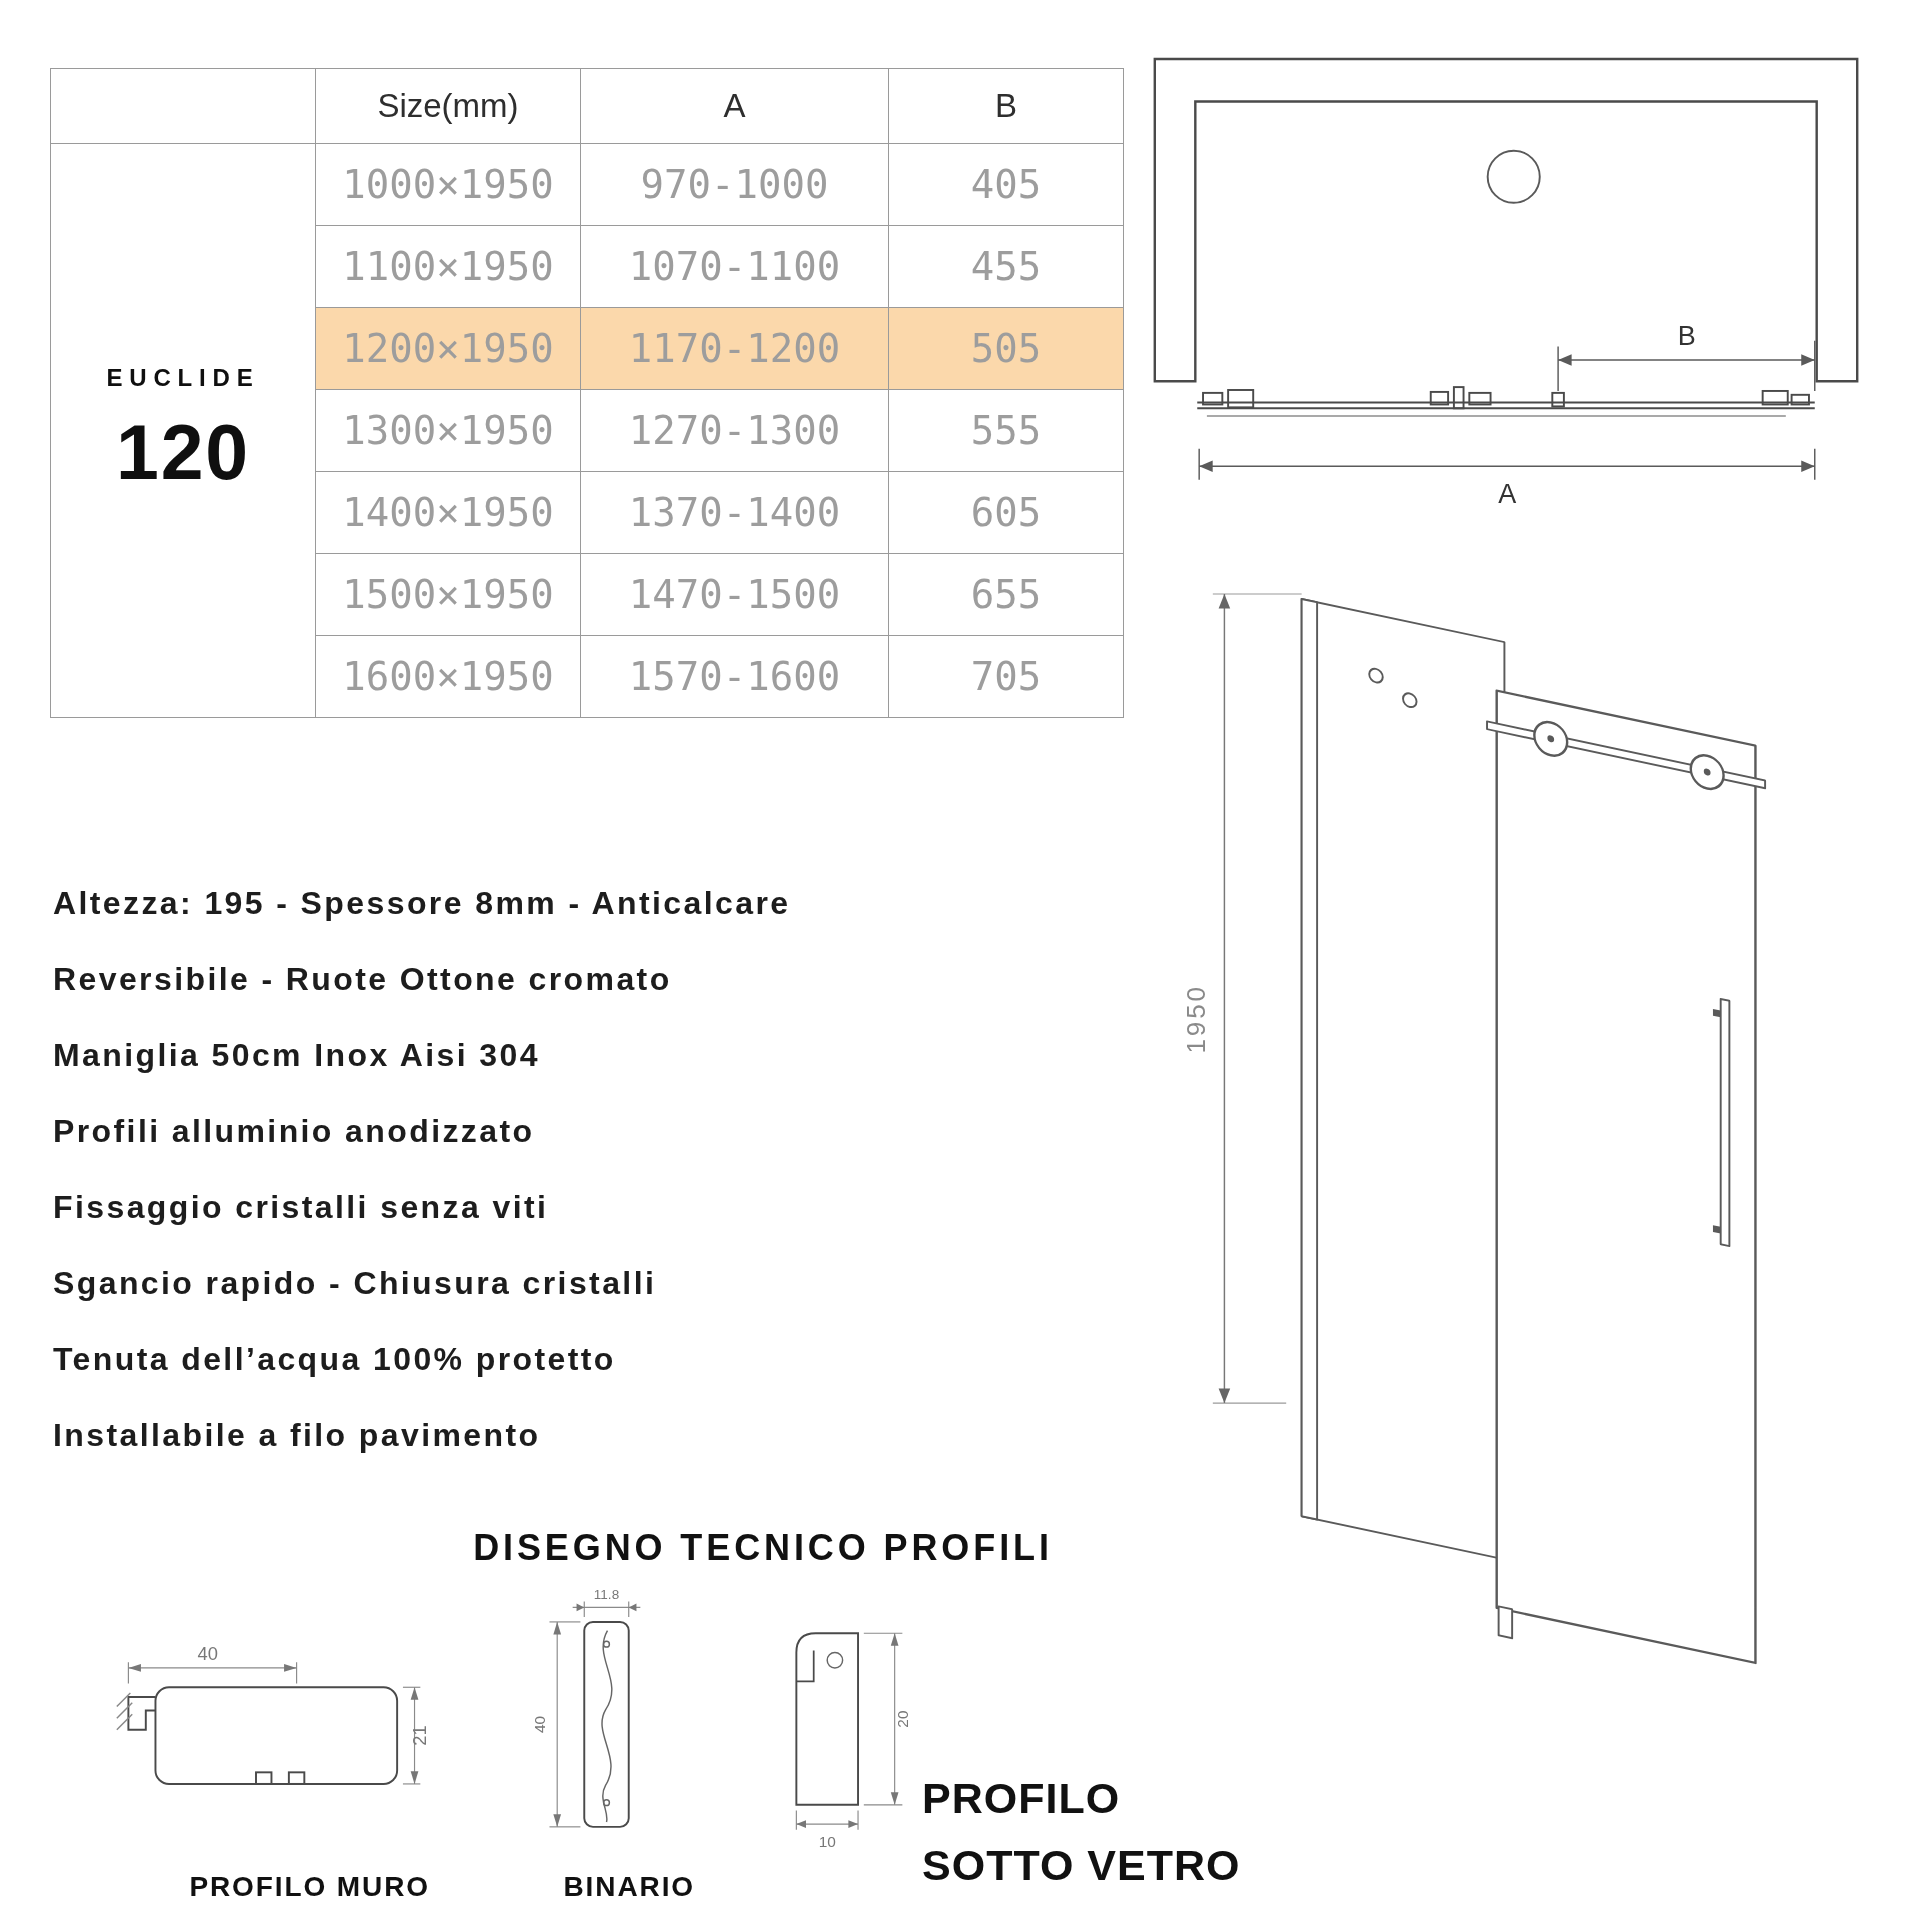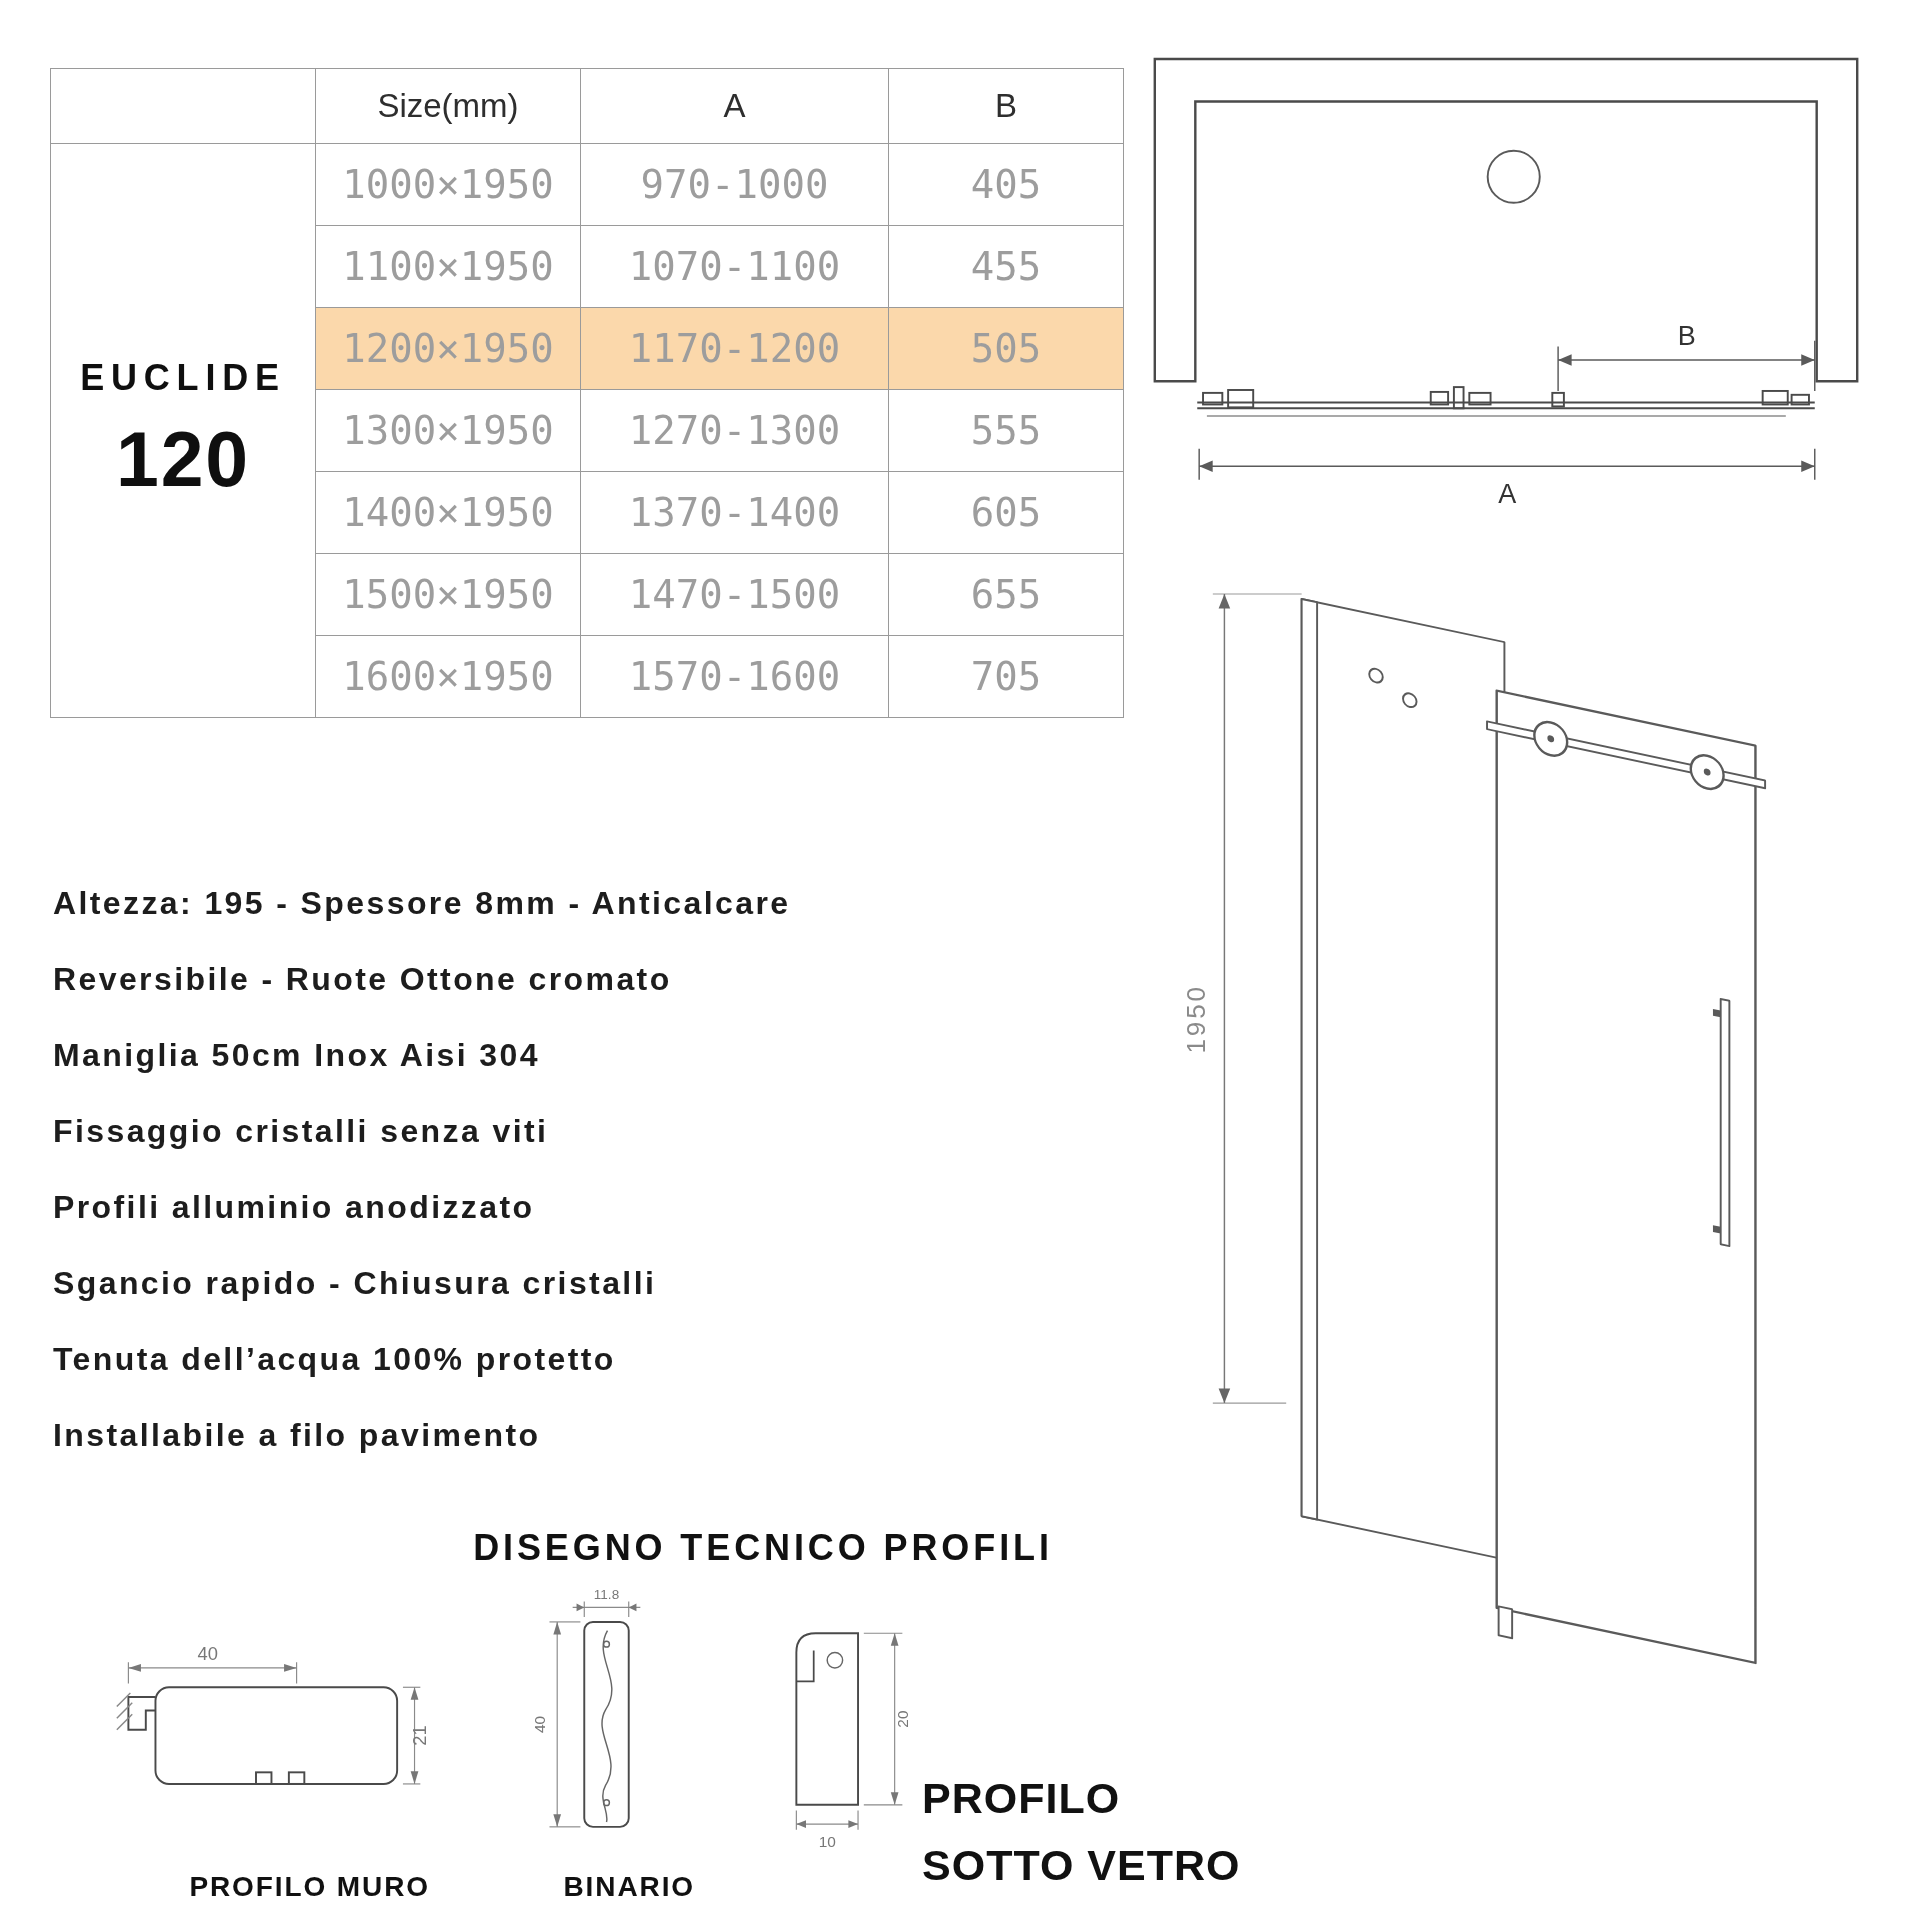--- a/index.html
+++ b/index.html
@@ -7,21 +7,21 @@
           font-family:"Liberation Sans", sans-serif; }
   .abs { position:absolute; }
 
   
   .size-table { position:absolute; left:50px; top:68px; border-collapse:collapse; table-layout:fixed; }
   .size-table td { border:1.9px solid #9a9a9a; text-align:center; vertical-align:middle; padding:0; }
   .hdr td { height:74px; font-size:33px; color:#2e2e2e; }
   .dcell { height:81px; font-family:"DejaVu Sans Mono", monospace; font-size:39px; color:#9d9d9d; }
   tr.hl .dcell { background: var(--highlight, #fbd8ab); }
   .prod { vertical-align:top; padding-top:159px; }
-  .prod-name { font-size:36px; font-weight:700; letter-spacing:6.8px; color:#0f0f0f; text-align:center; }
+  .prod-name { font-size:24px; font-weight:700; letter-spacing:6.8px; color:#0f0f0f; text-align:center; }
   .prod-size { font-size:77px; font-weight:700; color:#0f0f0f; text-align:center; margin-top:16px; letter-spacing:1.9px; }
 
   
   .features { position:absolute; left:53px; top:865px; }
   .fline { font-size:32px; font-weight:700; letter-spacing:2.4px; color:#1d1d1d; line-height:76px; white-space:nowrap; }
 
   
   .section-title { position:absolute; text-align:center; font-size:36px; font-weight:700;
                    letter-spacing:3.9px; color:#111; }
   .plabel { position:absolute; text-align:right; font-size:28px; font-weight:700; letter-spacing:1.9px; color:#111; }
@@ -88,22 +88,22 @@
         <td class="dcell">1570-1600</td>
         <td class="dcell">705</td>
       </tr>
     </tbody>
   </table>
 
   <div class="features">
     <div class="fline">Altezza: 195 - Spessore 8mm - Anticalcare</div>
     <div class="fline">Reversibile - Ruote Ottone cromato</div>
     <div class="fline">Maniglia 50cm Inox Aisi 304</div>
+    <div class="fline">Profili alluminio anodizzato</div>
     <div class="fline">Fissaggio cristalli senza viti</div>
-    <div class="fline">Profili alluminio anodizzato</div>
     <div class="fline">Sgancio rapido - Chiusura cristalli</div>
     <div class="fline">Tenuta dell’acqua 100% protetto</div>
     <div class="fline">Installabile a filo pavimento</div>
   </div>
 
   <svg class="abs" style="left:1149px; top:53px;" width="714" height="454" viewBox="0 0 740 470">
     <path d="M6,6 H734 V340 H692 V50 H48 V340 H6 Z" fill="none" stroke="#4a4a4a" stroke-width="2.5"></path>
     <circle cx="378" cy="128" r="27" fill="none" stroke="#5a5a5a" stroke-width="2"></circle>
     <g stroke="#4a4a4a" fill="none" stroke-width="2">
       <line x1="50" y1="362" x2="690" y2="362"></line>

